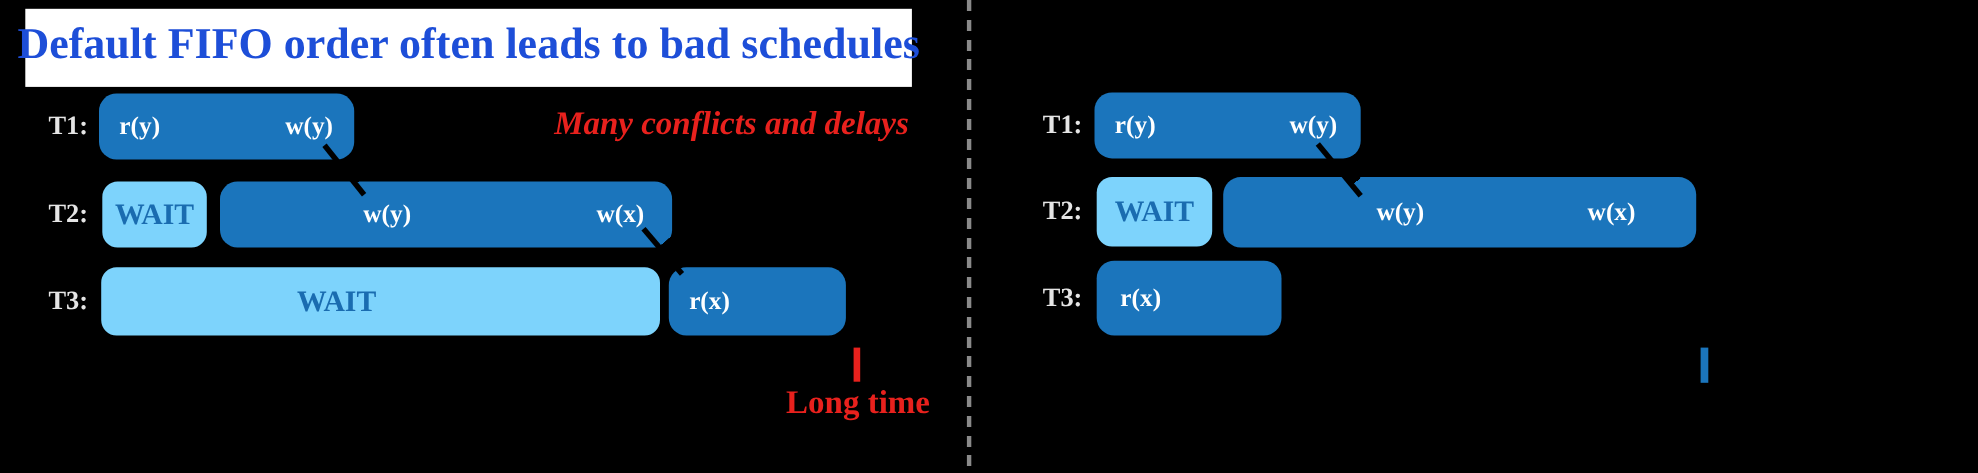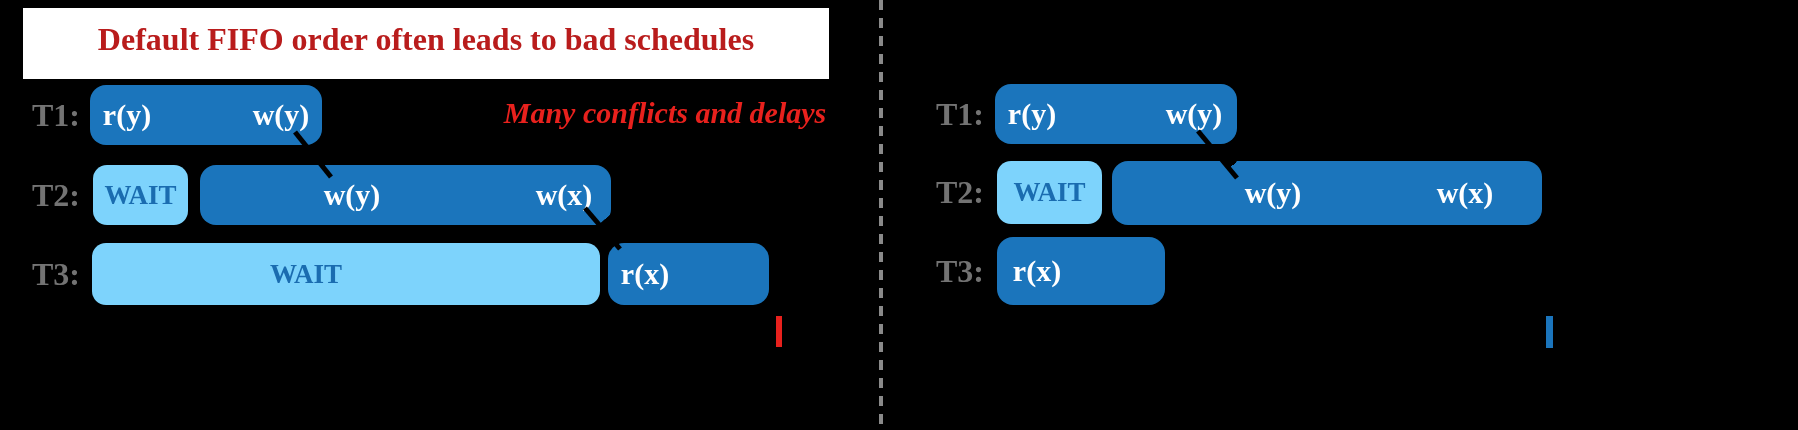--- a/index.html
+++ b/index.html
@@ -19,28 +19,28 @@
   .hdr {
     position: absolute;
     background: #ffffff;
     display: flex;
     align-items: center;
     justify-content: center;
     padding-bottom: 9px;
     box-sizing: border-box;
   }
   .hdr span {
-    color: #b91c1c;
-    font-size: 32px;
+    color: #1d4ed8;
+    font-size: 40px;
     white-space: nowrap;
   }
   .rowlab {
     position: absolute;
-    color: #737373;
-    font-size: 32px;
+    color: #e5e5e5;
+    font-size: 24px;
     text-align: right;
     white-space: nowrap;
   }
   .bar {
     position: absolute;
     background: #1b75bc;
     border-radius: 16px;
   }
   .waitbox {
     position: absolute;
@@ -51,21 +51,21 @@
     justify-content: center;
     color: #1a6cb0;
     font-size: 27px;
     box-sizing: border-box;
   }
   .op {
     position: absolute;
     top: 50%;
     transform: translate(-50%, -50%);
     color: #ffffff;
-    font-size: 30px;
+    font-size: 23px;
     white-space: nowrap;
   }
   .annotation {
     position: absolute;
     color: #e8211d;
     font-size: 30px;
     text-align: center;
     white-space: nowrap;
   }
   .tick {
@@ -124,20 +124,21 @@
     <span class="op" style="left:364px">w(x)</span>
   </div>
 
   <div class="rowlab" style="left:14px; top:243px; width:66px; line-height:62px;">T3:</div>
   <div class="waitbox" style="left:92px; top:243px; width:508px; height:62px; padding-right:80px;">WAIT</div>
   <div class="bar" style="left:608px; top:243px; width:161px; height:62px;">
     <span class="op" style="left:37px">r(x)</span>
   </div>
 
   <div class="tick red" style="left:776px; top:316px; width:6px; height:31px;"></div>
+  <div class="caption red" style="left:640px; top:349px; width:280px;">Long time</div>
 
 
   <div class="rowlab" style="left:918px; top:84px; width:66px; line-height:60px;">T1:</div>
   <div class="bar" style="left:995px; top:84px; width:242px; height:60px;">
     <span class="op" style="left:37px">r(y)</span>
     <span class="op" style="left:199px">w(y)</span>
   </div>
 
   <div class="rowlab" style="left:918px; top:161px; width:66px; line-height:63px;">T2:</div>
   <div class="waitbox" style="left:997px; top:161px; width:105px; height:63px;">WAIT</div>

